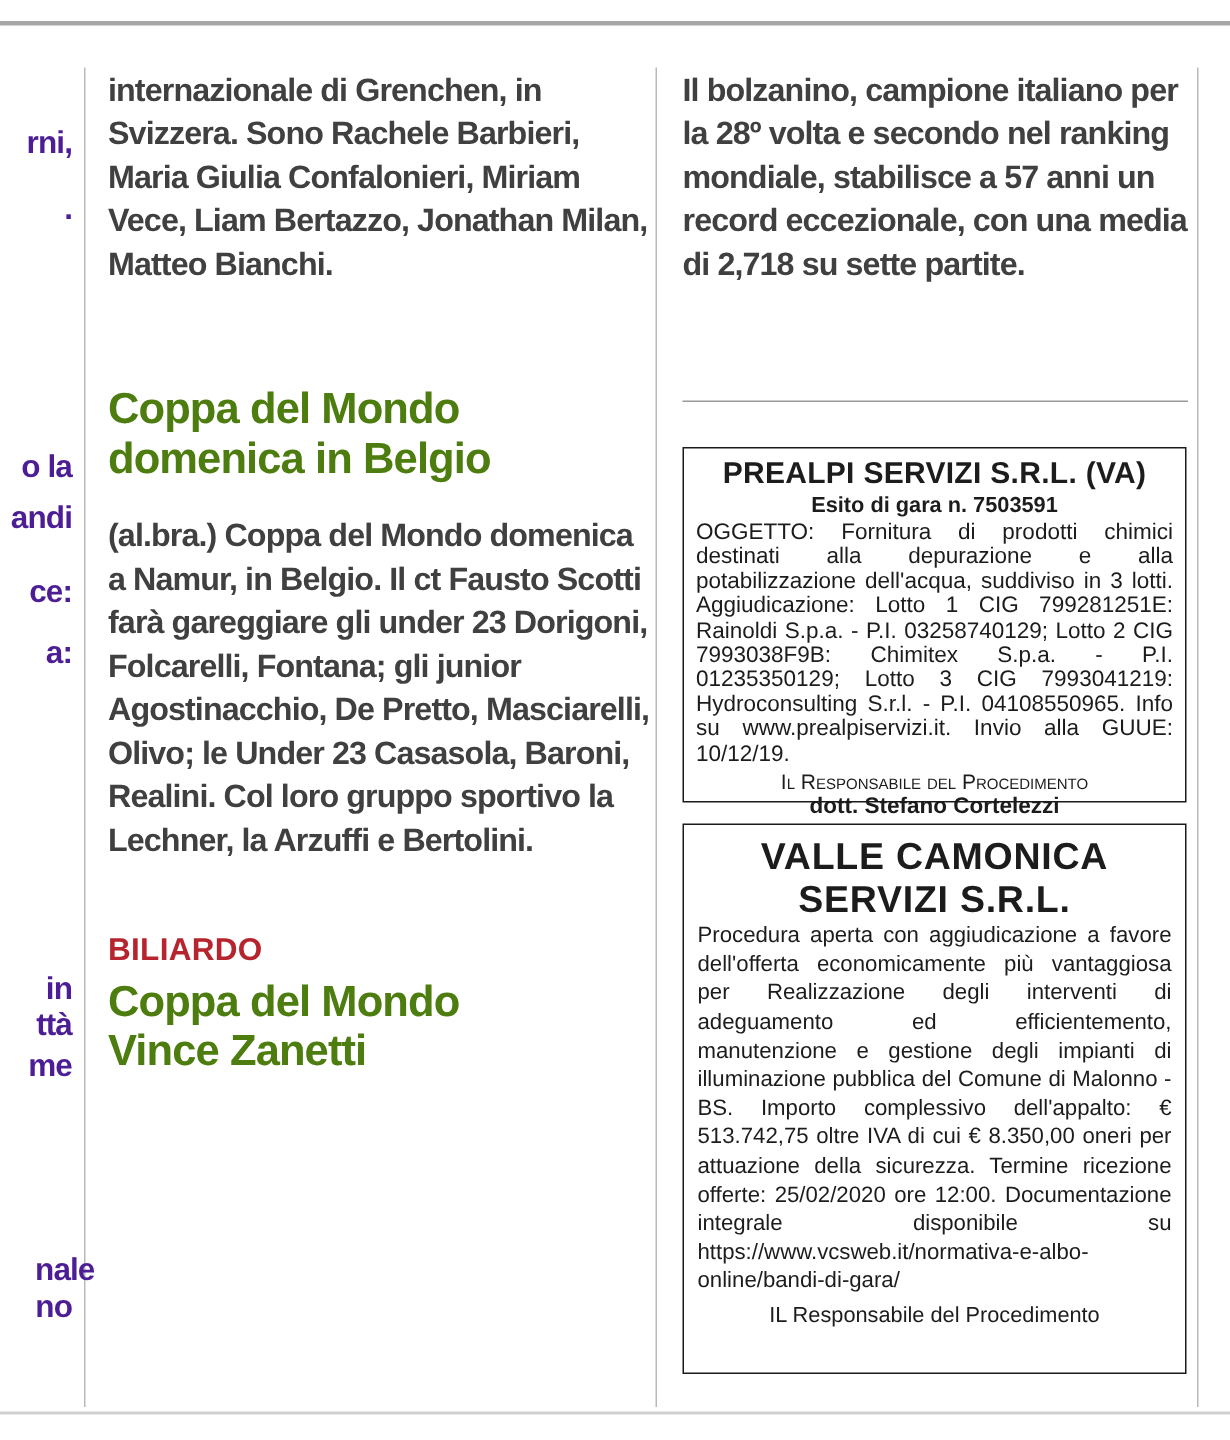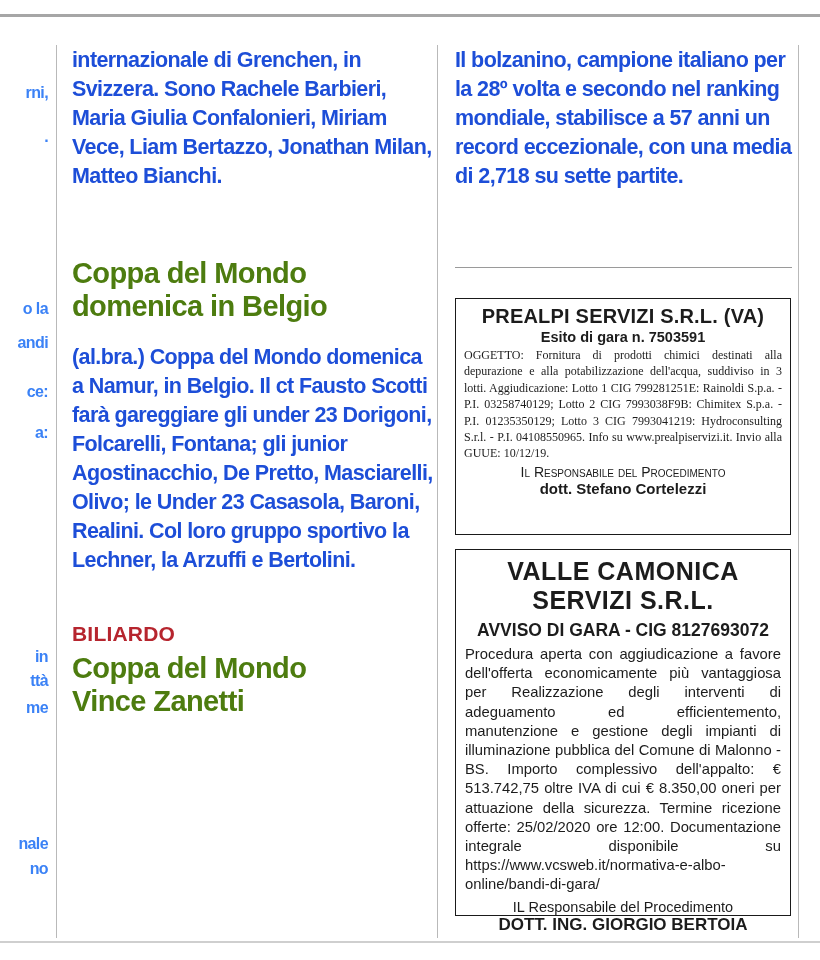--- a/index.html
+++ b/index.html
@@ -7,29 +7,29 @@
         font-family:"Liberation Sans","DejaVu Sans",sans-serif;color:#121212;}
 
   
   .rule-top{position:absolute;left:0;top:14px;width:820px;height:3px;background:#a6a6a6;}
   .rule-bottom{position:absolute;left:0;top:941px;width:820px;height:2px;background:#cfcfcf;}
   .vline{position:absolute;top:45px;height:893px;width:1px;background:#b9b9b9;}
   .v1{left:56px;} .v2{left:437px;} .v3{left:798px;}
 
   
   .frag{position:absolute;left:0;width:48px;text-align:right;padding-right:4px;
-        font-weight:bold;font-size:16px;letter-spacing:-0.6px;color:#3b82f6;}
+        font-weight:bold;font-size:21px;letter-spacing:-0.6px;color:#4c1d95;}
   .f0{top:84px;} .f1{top:128px;} .f2{top:300px;} .f3{top:334px;} .f4{top:383px;}
-  .f5{top:424px;} .f6{top:648px;} .f7{top:672px;} .f8{top:699px;} .f9{top:835px;} .f10{top:860px;}
+  .f5{top:424px;} .f6{top:648px;} .f7{top:672px;} .f8{top:699px;} .f9{top:835px;margin-left:15px;} .f10{top:860px;}
 
   
   .col-left{position:absolute;left:72px;top:0;width:364px;height:960px;}
   .col-right{position:absolute;left:455px;top:0;width:343px;height:960px;}
   .np-body{position:absolute;left:0;width:364px;margin:0;
-           font-weight:bold;font-size:21.5px;line-height:29px;letter-spacing:-0.6px;color:#1d4ed8;}
+           font-weight:bold;font-size:21.5px;line-height:29px;letter-spacing:-0.6px;color:#404040;}
   .kicker{position:absolute;left:0;margin:0;font-weight:bold;font-size:21px;letter-spacing:0.2px;color:#b6252e;}
   .headline{position:absolute;left:0;margin:0;font-weight:bold;font-size:29px;line-height:33px;
             letter-spacing:-0.6px;color:#4d7c0f;white-space:pre-line;}
   .intro{top:46px;} .k1{top:227px;} .h1{top:257px;} .b1{top:343px;}
   .k2{top:622px;} .h2{top:652px;} .b2{top:735px;}
   .lead{top:46px;width:340px;}
 
   .rule-mid{position:absolute;left:0;top:267px;width:337px;height:1px;background:#9a9a9a;}
 
   
@@ -37,21 +37,21 @@
       color:#1c1c1c;}
   .ad1{top:298px;width:336px;height:237px;padding:5px 8px;}
   .ad2{top:549px;width:336px;height:367px;padding:7px 9px;}
   .ad-title{margin:0;text-align:center;font-weight:bold;white-space:pre-line;}
   .ad1 .ad-title{font-size:20px;line-height:24px;letter-spacing:0.2px;}
   .ad2 .ad-title{font-size:25px;line-height:29px;letter-spacing:0.5px;}
   .ad-sub{margin:1px 0 2px 0;text-align:center;font-weight:bold;}
   .ad1 .ad-sub{font-size:14.5px;}
   .ad2 .ad-sub{font-size:17.5px;margin:5px 0 4px 0;}
   .ad-body{margin:0;text-align:justify;}
-  .ad1 .ad-body{font-size:12px;line-height:16.4px;font-family:Liberation Serif, serif;}
+  .ad1 .ad-body{font-size:15px;line-height:16.4px;}
   .ad2 .ad-body{font-size:14.8px;line-height:19.2px;}
   .ad-role{margin-top:2px;text-align:center;}
   .ad1 .ad-role{font-variant:small-caps;font-size:14px;}
   .ad2 .ad-role{font-size:14.5px;margin-top:4px;}
   .ad-name{text-align:center;font-weight:bold;}
   .ad1 .ad-name{font-size:15px;}
   .ad2 .ad-name{font-size:17px;}
 </style>
 </head>
 <body>
@@ -97,19 +97,17 @@
       <h3 class="ad-title">PREALPI SERVIZI S.R.L. (VA)</h3>
       <div class="ad-sub">Esito di gara n. 7503591</div>
       <p class="ad-body">OGGETTO: Fornitura di prodotti chimici destinati alla depurazione e alla potabilizzazione dell'acqua, suddiviso in 3 lotti. Aggiudicazione: Lotto 1 CIG 799281251E: Rainoldi S.p.a. - P.I. 03258740129; Lotto 2 CIG 7993038F9B: Chimitex S.p.a. - P.I. 01235350129; Lotto 3 CIG 7993041219: Hydroconsulting S.r.l. - P.I. 04108550965. Info su www.prealpiservizi.it. Invio alla GUUE: 10/12/19.</p>
       <div class="ad-role">Il Responsabile del Procedimento</div>
       <div class="ad-name">dott. Stefano Cortelezzi</div>
     </div>
 
     <div class="ad ad2">
       <h3 class="ad-title">VALLE CAMONICA
 SERVIZI S.R.L.</h3>
-      <div class="ad-sub">AVVISO DI GARA - CIG 8127693072</div>
       <p class="ad-body">Procedura aperta con aggiudicazione a favore dell'offerta economicamente più vantaggiosa per Realizzazione degli interventi di adeguamento ed efficientemento, manutenzione e gestione degli impianti di illuminazione pubblica del Comune di Malonno - BS. Importo complessivo dell'appalto: € 513.742,75 oltre IVA di cui € 8.350,00 oneri per attuazione della sicurezza. Termine ricezione offerte: 25/02/2020 ore 12:00. Documentazione integrale disponibile su https://www.vcsweb.it/normativa-e-albo-online/bandi-di-gara/</p>
       <div class="ad-role">IL Responsabile del Procedimento</div>
-      <div class="ad-name">DOTT. ING. GIORGIO BERTOIA</div>
     </div>
   </div>
 </div>
 
 </body></html>

